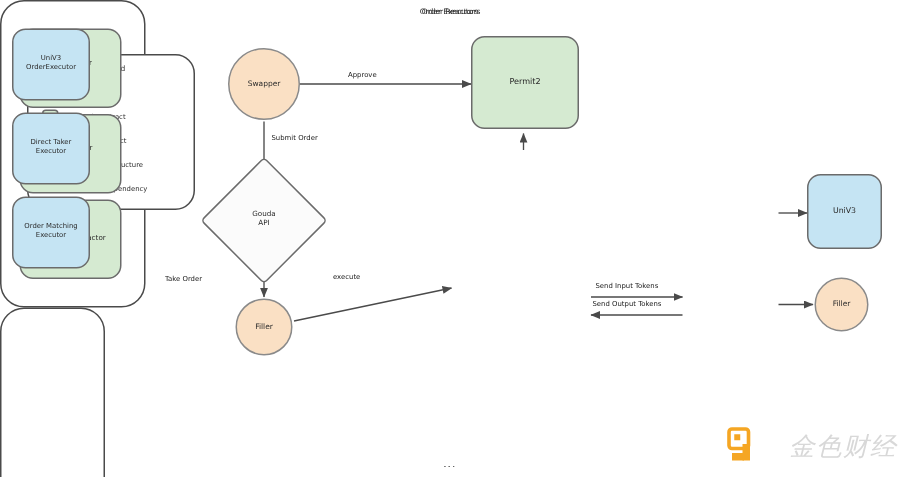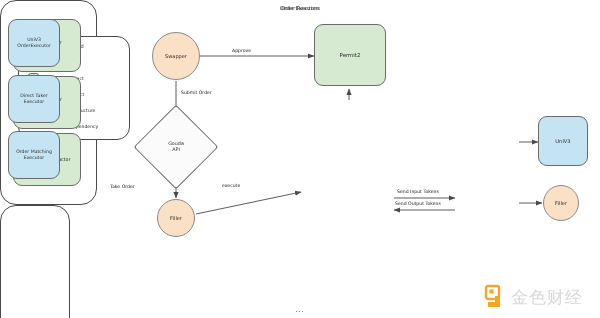--- a/index.html
+++ b/index.html
@@ -64,21 +64,21 @@
   .sw-arrow:before{content:"";position:absolute;left:0;top:4px;width:8px;height:1px;background:#4a4a4a;}
   .sw-arrow:after{content:"";position:absolute;left:6px;top:2.2px;width:0;height:0;
      border-top:2.4px solid transparent;border-bottom:2.4px solid transparent;border-left:3.4px solid #4a4a4a;}
 
   .grp-title{position:absolute;top:5px;left:0;width:100%;text-align:center;font-size:5px;color:#2b2b2b;}
   .grp-ellipsis{position:absolute;bottom:5px;left:0;width:100%;text-align:center;font-size:6px;color:#5a5a5a;letter-spacing:1px;}
 
   .edge-label{font-size:4.6px;color:#1a1a1a;white-space:nowrap;}
 
   
-  #watermark{position:absolute;left:484px;top:284px;display:flex;align-items:center;gap:1px;}
+  #watermark{position:absolute;left:484px;top:284px;display:flex;align-items:center;gap:16px;font-style:italic;}
   #wm-logo{width:26px;height:26px;position:relative;}
   #wm-text{font-size:17px;color:#d8d8d8;letter-spacing:1px;font-family:"DejaVu Sans", sans-serif;}
 </style>
 </head>
 <body>
 
 <svg id="canvas" viewBox="0 0 600 318" xmlns="http://www.w3.org/2000/svg">
   <defs>
     <marker id="arrow" markerWidth="7" markerHeight="7" refX="6" refY="2.6" orient="auto" markerUnits="userSpaceOnUse">
       <path d="M0,0 L6.4,2.6 L0,5.2 z" fill="#4a4a4a"></path>

